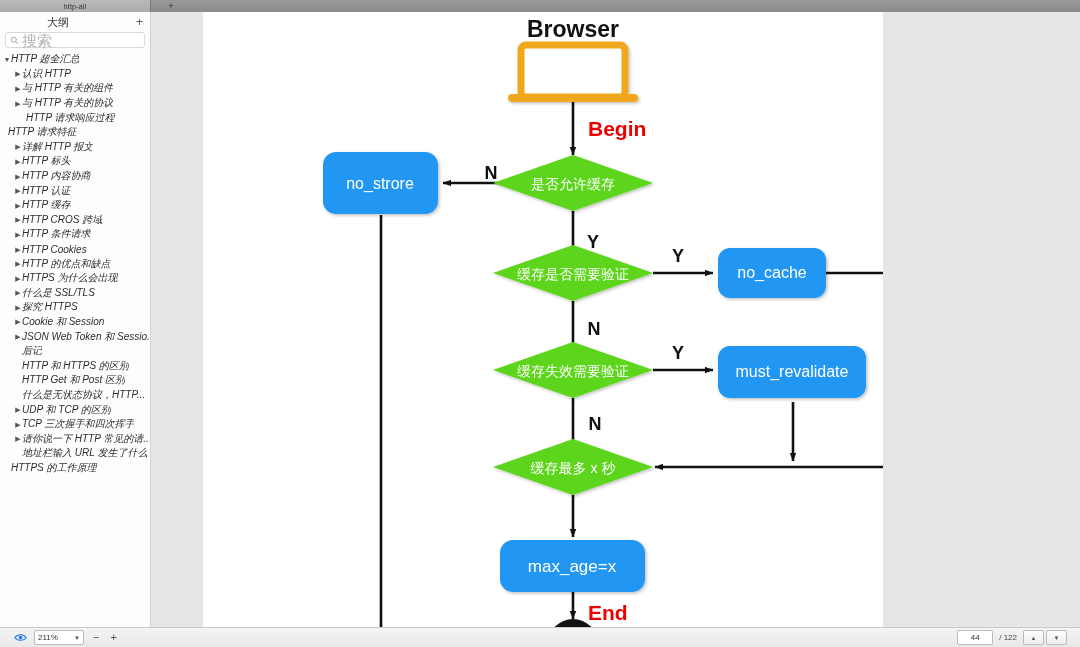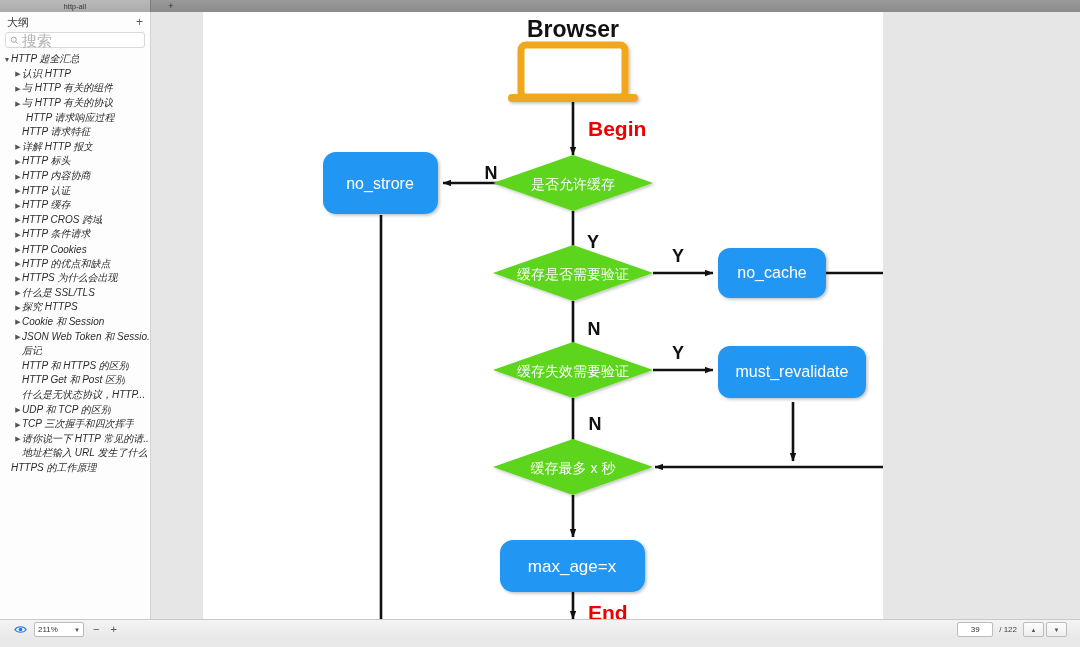--- a/index.html
+++ b/index.html
@@ -33,21 +33,21 @@
   
   .sidebar{
     position:absolute;left:0;top:12px;width:150px;height:616px;
     background:#fdfdfd;border-right:1px solid #d2d2d2;
     overflow:hidden;
   }
   .sb-header{
     height:20px;display:flex;align-items:center;justify-content:space-between;
     padding:0 7px;
   }
-  .sb-title{font-size:11px;color:#3a3a3a;}
+  .sb-title{font-size:11px;color:#3a3a3a;margin-left:40px;}
   .sb-add{font-size:12px;color:#5a5a5a;line-height:1;}
   .sb-search{
     margin:0 5px 4px 5px;height:14px;border:1px solid #d9d9d9;border-radius:3px;
     background:#fff;display:flex;align-items:center;padding:0 4px;gap:3px;
   }
   .sb-search svg{flex:none;}
   .sb-search input{
     border:0;outline:0;background:transparent;font-size:15px;color:#333;
     width:100%;font-family:inherit;padding:0;
   }
@@ -70,21 +70,21 @@
     position:absolute;left:203px;top:12px;width:680px;height:616px;
     background:#ffffff;overflow:hidden;
   }
   .rightstrip{
     position:absolute;left:1059px;top:12px;width:21px;height:616px;background:#e6e6e6;
   }
   .page svg{display:block;}
 
   
   .toolbar{
-    position:absolute;left:0;bottom:8px;width:1080px;height:19px;
+    position:absolute;left:0;bottom:0;width:1080px;height:19px;
     background:linear-gradient(#f4f4f4,#e8e8e8);
     border-top:1px solid #c9c9c9;
     display:flex;align-items:center;
   }
   .tb-left{display:flex;align-items:center;gap:7px;padding-left:13px;}
   .eye{width:14px;height:14px;display:flex;align-items:center;justify-content:center;}
   .zoomsel{
     height:13px;min-width:42px;border:1px solid #bcbcbc;border-radius:2px;background:#fff;
     display:flex;align-items:center;justify-content:space-between;padding:0 3px;
     font-size:8px;color:#333;
@@ -144,21 +144,21 @@
           <span class="lbl">与 HTTP 有关的组件</span>
         </div>
         <div class="node" style="padding-left: 14px;">
           <span class="caret">▶</span>
           <span class="lbl">与 HTTP 有关的协议</span>
         </div>
         <div class="node" style="padding-left: 18px;">
           <span class="caret"></span>
           <span class="lbl">HTTP 请求响应过程</span>
         </div>
-        <div class="node" style="padding-left: 14px;">
+        <div class="node" style="">
           <span class="caret"></span>
           <span class="lbl">HTTP 请求特征</span>
         </div>
         <div class="node" style="padding-left: 14px;">
           <span class="caret">▶</span>
           <span class="lbl">详解 HTTP 报文</span>
         </div>
         <div class="node" style="padding-left: 14px;">
           <span class="caret">▶</span>
           <span class="lbl">HTTP 标头</span>
@@ -363,21 +363,21 @@
         </svg>
       </span>
       <span class="zoomsel">
         <span>211%</span>
         <span class="cv">▼</span>
       </span>
       <span class="tb-btn">−</span>
       <span class="tb-btn">+</span>
     </div>
     <div class="tb-right">
-      <span class="pagebox">39</span>
+      <span class="pagebox">44</span>
       <span class="pagetot">/ 122</span>
       <span class="stepper">
         <span class="step">▲</span>
         <span class="step">▼</span>
       </span>
     </div>
   </div>
 
 </div>
 

